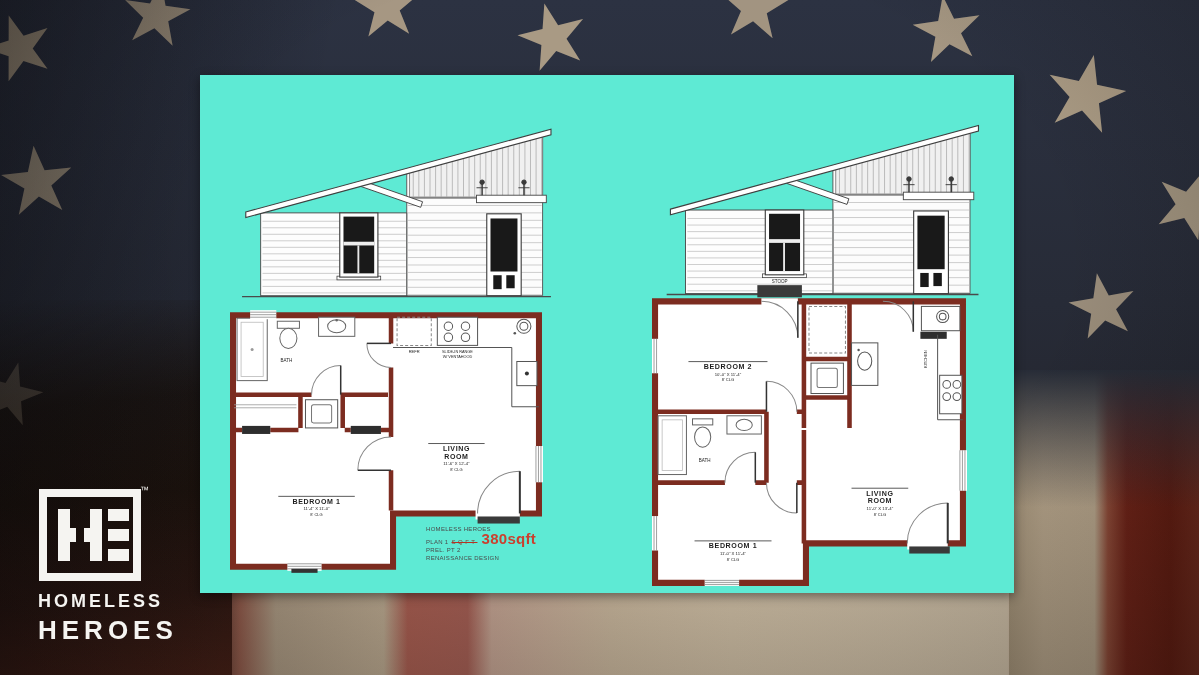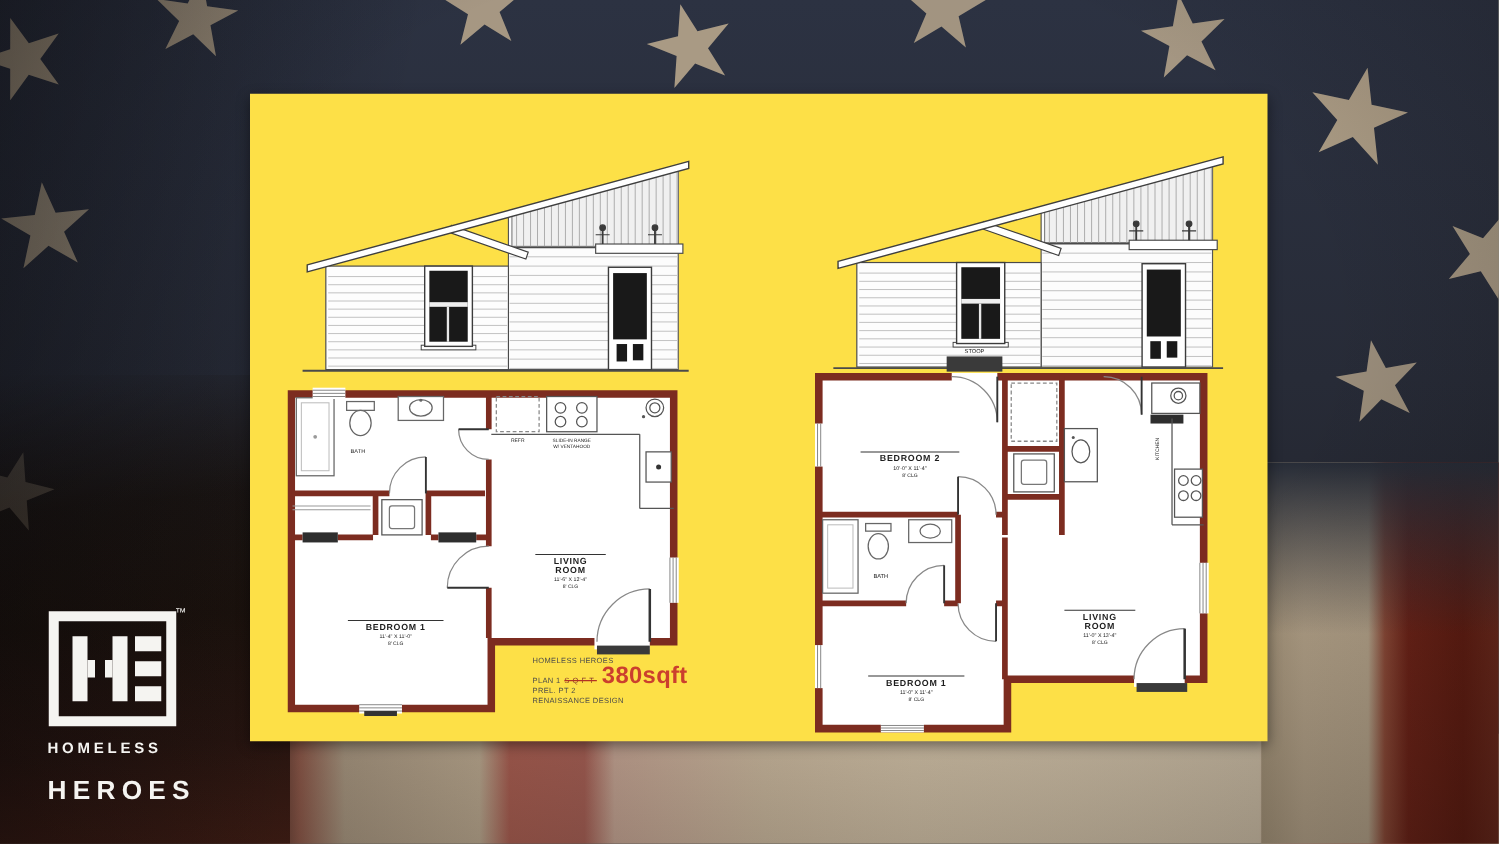--- a/index.html
+++ b/index.html
@@ -30,40 +30,40 @@
     background:linear-gradient(175deg,rgba(25,18,14,0) 0%,rgba(25,18,14,.85) 28%,#1d130e 52%,#2c1712 78%,#451f16 100%);
   }
   .star.faint{z-index:4;opacity:.3;}
   .vignette{
     position:absolute;inset:0;z-index:5;pointer-events:none;
     background:linear-gradient(100deg,rgba(5,5,8,.4),rgba(0,0,0,0) 26%),
                radial-gradient(ellipse at 52% 38%,rgba(0,0,0,0) 50%,rgba(10,7,5,.34) 100%);
   }
   
   .panel{
-    position:absolute;left:200px;top:75px;width:814px;height:518px;background:#fde047;
+    position:absolute;left:200px;top:75px;width:814px;height:518px;background:#5eead4;
     box-shadow:0 3px 10px rgba(0,0,0,.45);z-index:6;
   }
   .panel svg{position:absolute;display:block;}
   .elev1{left:22px;top:16px;width:336px;height:214px;}
   .plan1{left:30px;top:234px;width:314px;height:264px;}
   .elev2{left:446px;top:12px;width:340px;height:216px;}
   .plan2{left:452px;top:201px;width:316px;height:312px;}
   .caption{position:absolute;color:#4a4a4a;font-size:6px;line-height:1.35;letter-spacing:.3px;white-space:nowrap;}
   .cap1{left:226px;top:450px;width:175px;}
   .cap2{left:648px;top:470px;width:180px;}
   .cap-line2{display:flex;align-items:flex-end;gap:3px;}
   .struck{color:#8a3a2c;text-decoration:line-through;text-decoration-color:#b43322;font-size:6px;letter-spacing:2.5px;}
-  .area{color:#cb3f2e;font-size:19px;font-weight:bold;line-height:.85;margin-left:1px;text-align:right;}
+  .area{color:#cb3f2e;font-size:15px;font-weight:bold;line-height:.85;margin-left:1px;text-align:right;}
   
   .logo{position:absolute;left:38px;top:488px;width:150px;z-index:7;color:#fff;}
   .logo-mark{position:relative;width:104px;height:94px;}
   .logo-tm{position:absolute;left:102px;top:-3px;font-size:9px;color:#f0efec;}
-  .logo-line1{margin-top:9px;font-size:12px;font-weight:800;letter-spacing:3px;color:#f5f4f1;}
-  .logo-line2{margin-top:16px;font-size:21px;font-weight:800;letter-spacing:5px;color:#f5f4f1;}
+  .logo-line1{margin-top:9px;font-size:18px;font-weight:800;letter-spacing:3px;color:#f5f4f1;}
+  .logo-line2{margin-top:3px;font-size:26px;font-weight:800;letter-spacing:5px;color:#f5f4f1;}
   
   .plan-name{font-weight:bold;letter-spacing:.6px;}
   text{font-family:"Liberation Sans",sans-serif;fill:#1d1d1d;}
 </style>
 </head>
 <body>
 
 <div class="stage">
 
   <span class="star" style="left:-20px;top:3px;font-size:86px;transform:rotate(-18deg);opacity:.9;">★</span>

